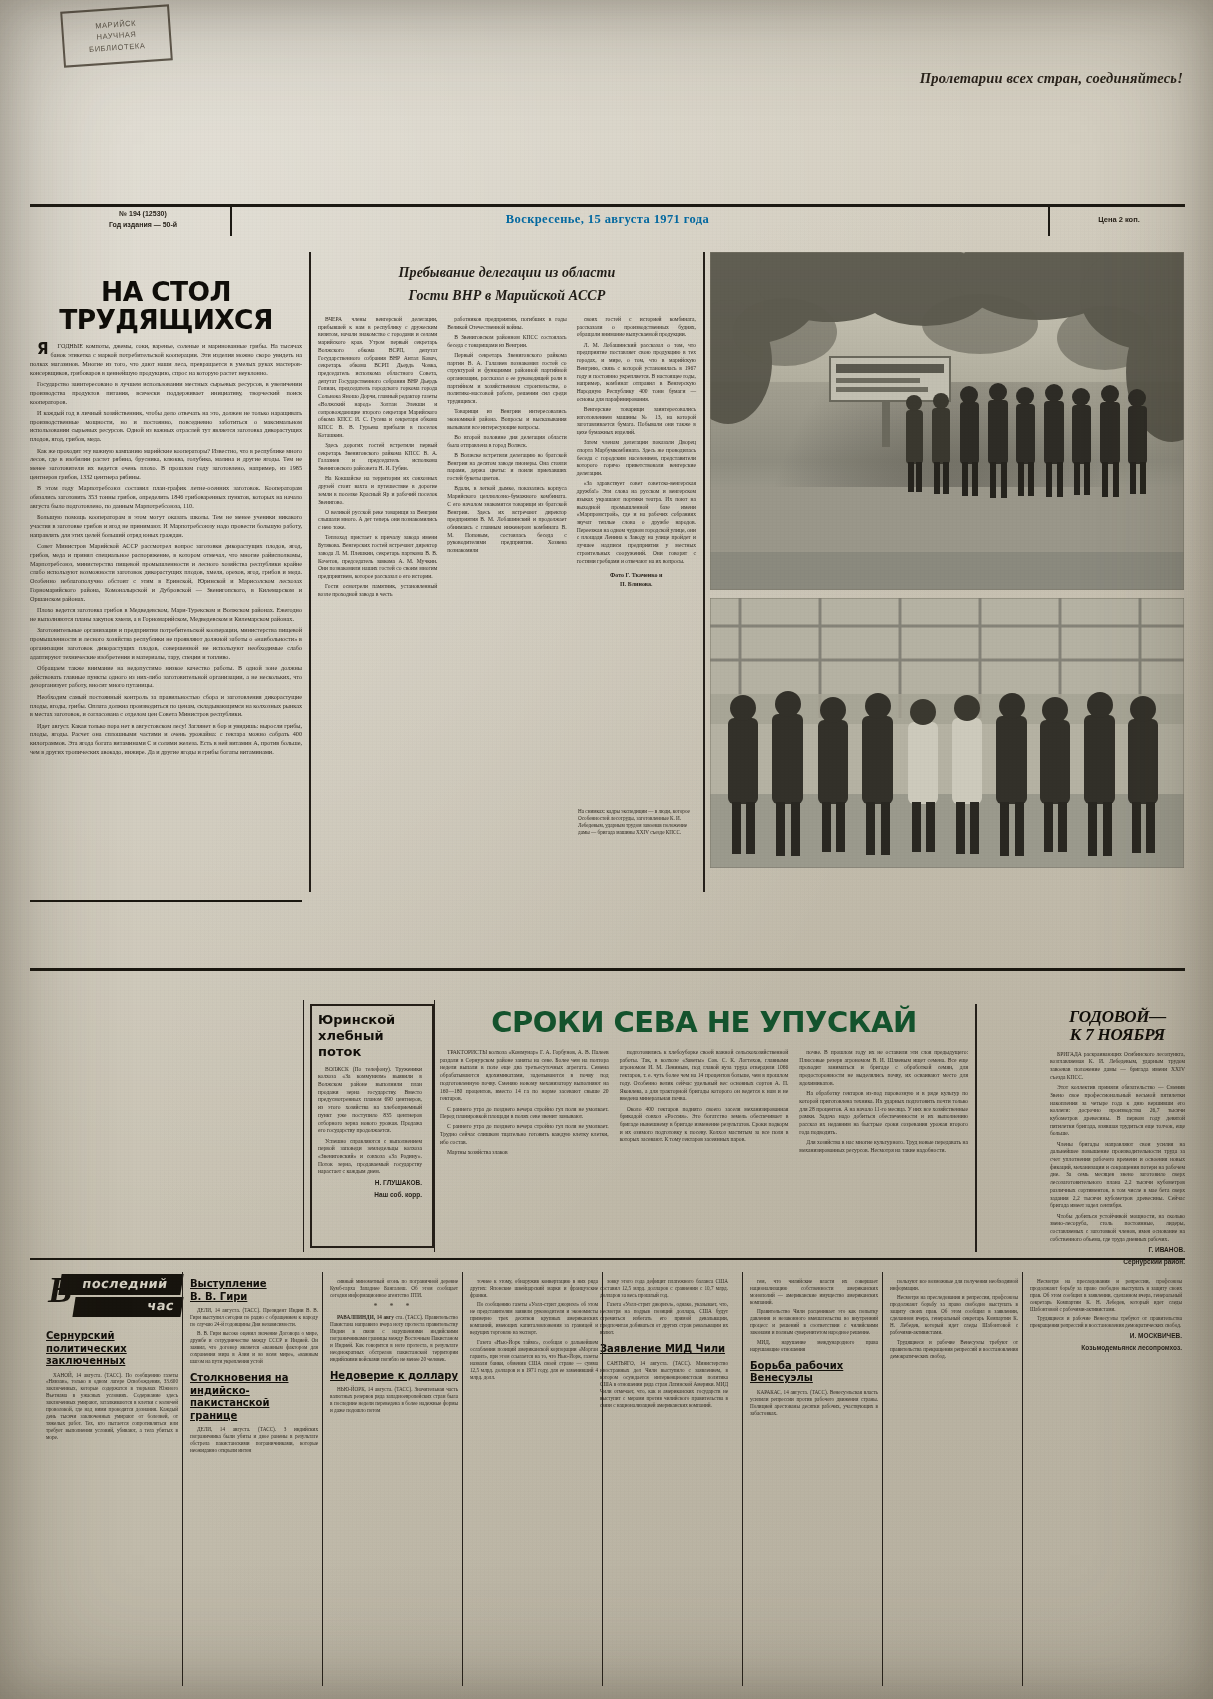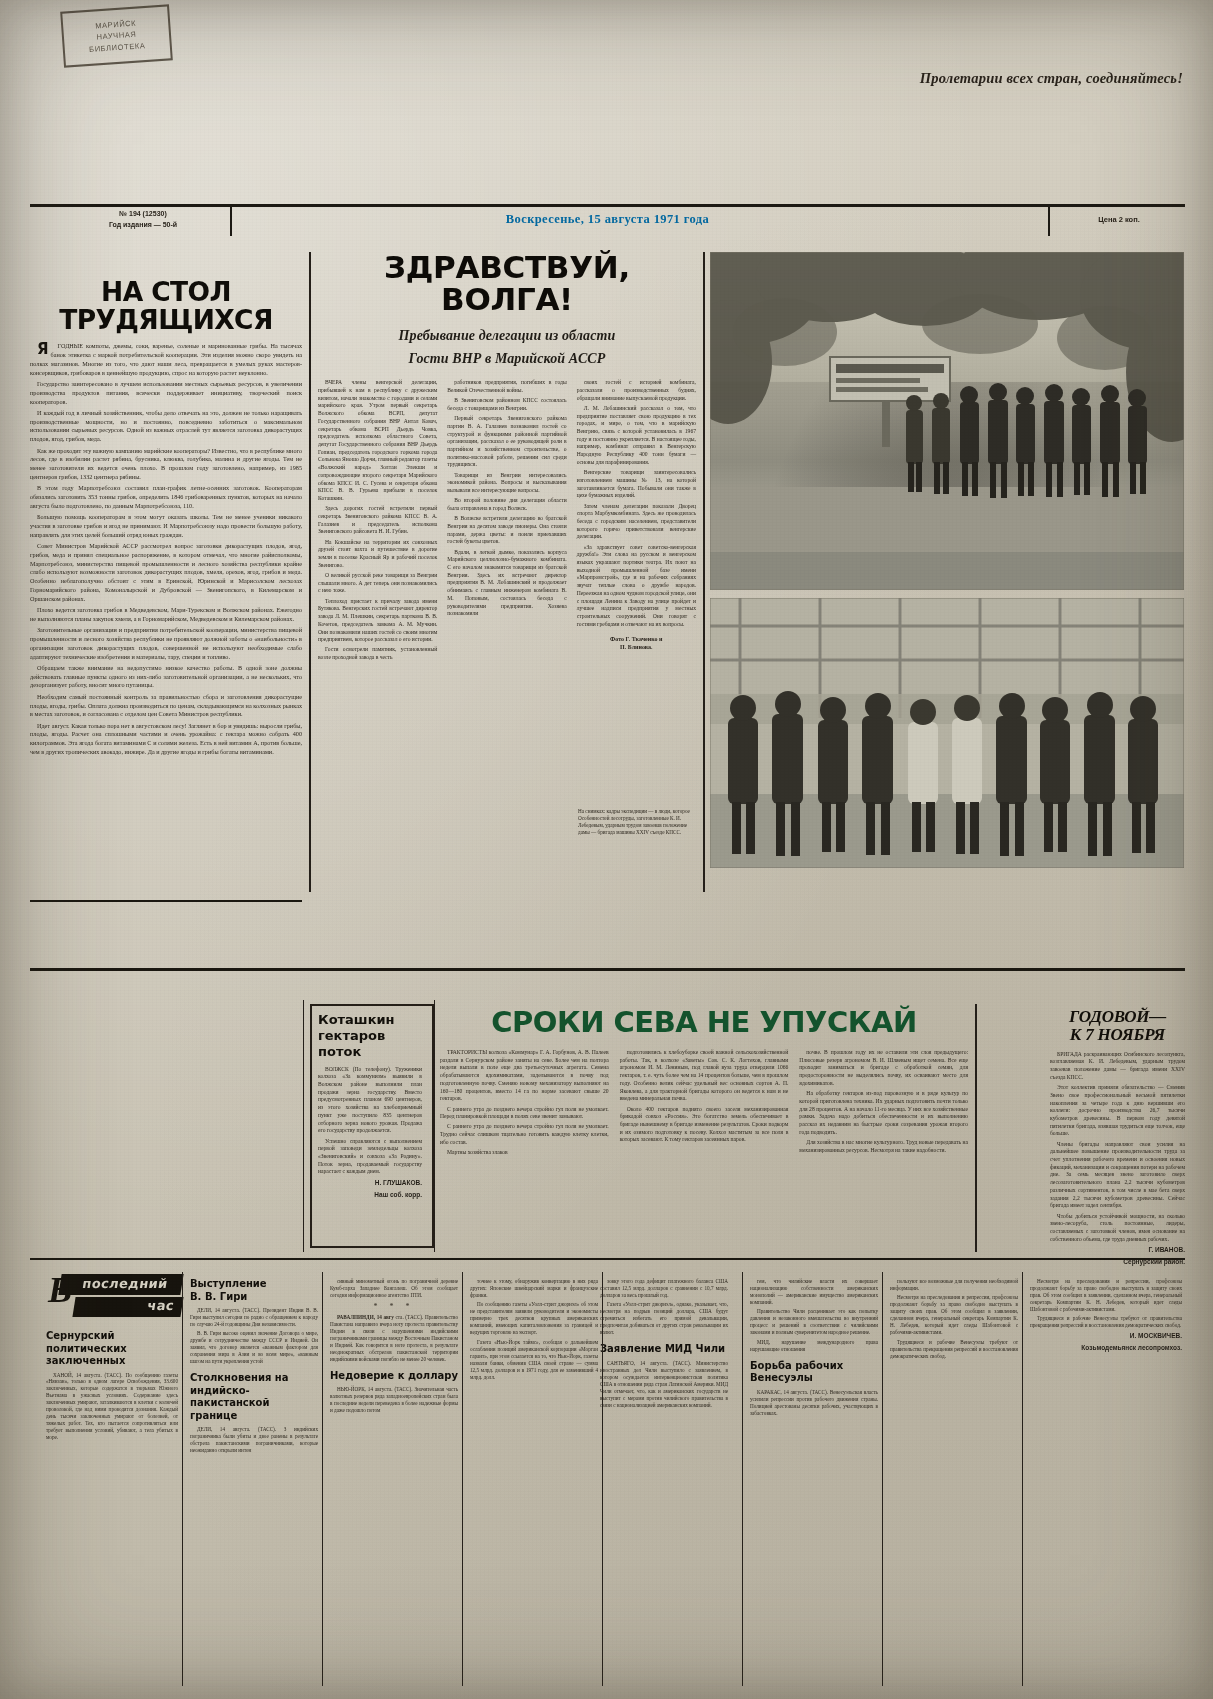--- a/index.html
+++ b/index.html
@@ -176,21 +176,21 @@
   .lh-v{
     position:absolute;left:2px;top:0px;
     font-family:"Liberation Serif", serif;font-style:italic;font-weight:bold;
     font-size:36px;color:#17140e;line-height:1;
   }
 
   .secthead{
     font-family:"DejaVu Sans", sans-serif;font-weight:bold;font-size:11.5px;
     line-height:1.25;color:#13100b;margin-bottom:4px;
   }
-  .secthead.sm{font-size:10px;}
+  .secthead.sm{font-size:10px;text-decoration:underline;}
   .byline{
     font-family:"Liberation Sans", sans-serif;font-weight:bold;font-size:6.5px;
     text-align:right;color:#241f18;margin-top:3px;
   }
   .dots{text-align:center;letter-spacing:5px;font-size:8px;color:#3a332a;margin:3px 0;}
 </style>
 </head>
 <body>
 
 <div class="paper"></div>
@@ -233,21 +233,20 @@
       <p>Заготовительные организации и предприятия потребительской кооперации, министерства пищевой промышленности и лесного хозяйства республики не проявляют должной заботы о «наибольности» в организации заготовок дикорастущих плодов, совершенной не используют необходимые слабо адаптируют технические изобретения и материалы, тару, специи и топливо.</p>
       <p>Обращаем также внимание на недопустимо низкое качество работы. В одной зоне должны действовать главные пункты одного из них-либо заготовительной организации, а не нескольких, что дезорганизует работу, вносит много путаницы.</p>
       <p>Необходим самый постоянный контроль за правильностью сбора и заготовления дикорастущие плоды, ягоды, грибы. Оплата должна производиться по ценам, складывающимся на колхозных рынках в местах заготовок, и согласована с отделом цен Совета Министров республики.</p>
       <p>Идет август. Какая только пора нет в августовском лесу! Заглянет в бор и увидишь: выросли грибы, плоды, ягоды. Расчет она сплошными частями и очень урожайна: с гектара можно собрать 400 килограммов. Эта ягода богата витаминами C и солями железа. Есть в ней витамин А, против больше, чем в других тропических авокадо, инжире. Да и другие ягоды и грибы богаты витаминами.</p>
     </div>
   </div>
 
   <div class="vdiv" style="left:309px;top:252px;height:640px;"></div>
 
   <div class="center">
-    <h1>ЗДРАВСТВУЙ, ВОЛГА!</h1>
     <div class="sub1">Пребывание делегации из области</div>
     <div class="sub2">Гости ВНР в Марийской АССР</div>
     <div class="cols">
       <div class="col-text tiny">
         <p>ВЧЕРА члены венгерской делегации, прибывшей к нам в республику с дружеским визитом, начали знакомство с городами и селами марийского края. Утром первый секретарь Волжского обкома ВСРП, депутат Государственного собрания ВНР Антал Ковач, секретарь обкома ВСРП Дьердь Човка, председатель исполкома областного Совета, депутат Государственного собрания ВНР Дьердь Гопиан, председатель городского горкома города Сольнока Яношо Дорчи, главный редактор газеты «Волжский народ» Золтан Элекши и сопровождающие второго секретаря Марийского обкома КПСС И. С. Гусева и секретаря обкома КПСС В. В. Гурьева прибыли в поселок Коташкин.</p>
         <p>Здесь дорогих гостей встретили первый секретарь Звениговского райкома КПСС В. А. Галазиев и председатель исполкома Звениговского райсовета Н. И. Губин.</p>
         <p>На Кокшайске на территории их совхозных друзей стоит вахта и путешествие в дорогие земли в поселке Красный Яр и рабочий поселок Звенигово.</p>
         <p>О великой русской реке товарищи за Венгрии слышали много. А дет теперь они познакомились с нею тоже.</p>
         <p>Теплоход пристает к причалу завода имени Бутякова. Венгерских гостей встречают директор завода Л. М. Плешкин, секретарь парткома В. В. Кочетов, председатель завкома А. М. Мучкин. Они познакомили наших гостей со своим многим предприятием, которое рассказал о его истории.</p>
         <p>Гости осмотрели памятник, установленный возле проходной завода в честь</p>
@@ -440,22 +439,22 @@
   <div class="col-text xtiny" style="position:absolute;left:578px;top:808px;width:118px;">
     <p style="text-indent:0;text-align:left;">На снимках: кадры экспедиции — в люди, которое Особенностей лесотруды, заготовленные К. И. Лебедевым, ударным трудом завоевав положение дамы — бригада машины XXIV съезде КПСС.</p>
   </div>
 
   <div class="hbar" style="left:30px;right:28px;top:968px;"></div>
   <div class="hbar" style="left:30px;width:272px;top:900px;border-top-width:2px;"></div>
 
   <div class="box" style="left:310px;top:1004px;width:120px;height:240px;"></div>
   <div style="position:absolute;left:318px;top:1012px;width:104px;">
     <div class="boxhead">
-      <div>Коташкин</div>
-      <div>гектаров</div>
+      <div>Юринской</div>
+      <div>хлебный</div>
       <div>поток</div>
     </div>
     <div class="col-text tiny" style="margin-top:6px;">
       <p>ВОЛЖСК (По телефону). Труженики колхоза «За коммунизм» выявили в Волжском районе выполнили план продажи зерна государству. Вместо предусмотренных планом 690 центнеров, из этого хозяйства на хлебоприемный пункт уже поступило 835 центнеров отборного зерна нового урожая. Продажа его государству продолжается.</p>
       <p>Успешно справляются с выполнением первой заповеди земледельцы колхоза «Звениговский» и совхоза «За Родину». Поток зерна, продаваемый государству нарастает с каждым днем.</p>
       <div class="byline">Н. ГЛУШАКОВ.</div>
       <div class="byline r2">Наш соб. корр.</div>
     </div>
   </div>
 

